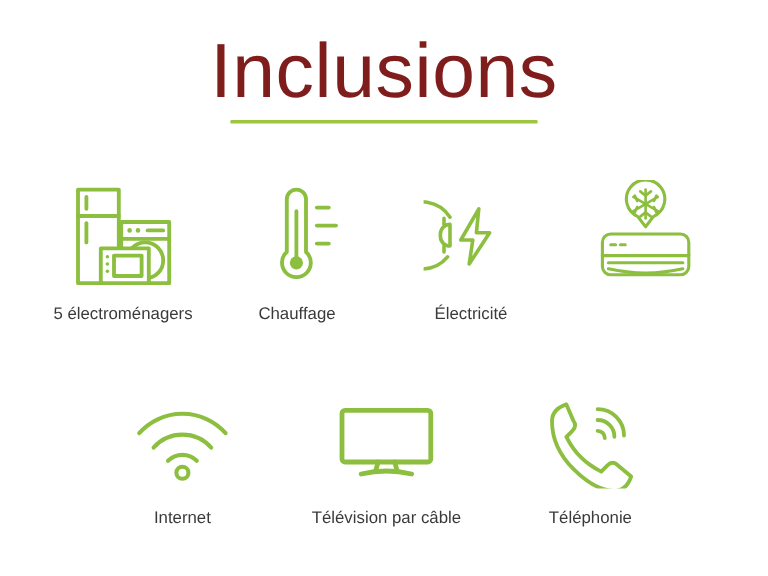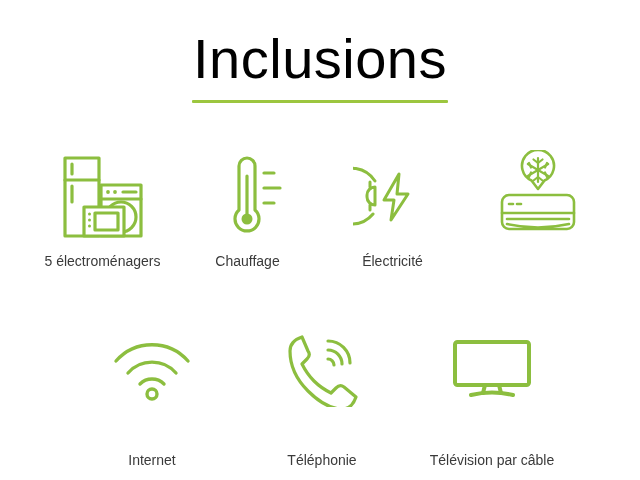--- a/index.html
+++ b/index.html
@@ -23,24 +23,24 @@
   
   .title-block {
     position: absolute;
     top: 30px;
     left: 0;
     width: 640px;
     text-align: center;
   }
   .title {
     font-family: "Liberation Sans", sans-serif;
-    font-size: 56px;
+    font-size: 64px;
     font-weight: 300;
     letter-spacing: 0.5px;
-    color: #000000;
+    color: #7f1d1d;
     line-height: 58px;
     margin: 0;
   }
   .title-rule {
     width: 256px;
     height: 3px;
     background: #9cc63f;
     margin: 12px auto 0 auto;
     border-radius: 1px;
   }
@@ -61,21 +61,21 @@
     top: 330px;
     left: 72px;
     width: 500px;
     justify-content: space-between;
   }
   .item {
     display: flex;
     flex-direction: column;
   }
   .row-1 .item { width: 145px; }
-  .row-2 .item { width: 160px; gap: 29px; }
+  .row-2 .item { width: 160px; }
 
   .icon-wrap {
     height: 96px;
     display: flex;
     align-items: center;
     justify-content: center;
   }
   .row-2 .icon-wrap { height: 78px; }
 
   .item-label {
@@ -204,41 +204,41 @@
           <path d="M18 36 A32 32 0 0 1 66 36"></path>
           <path d="M30 47 A17 17 0 0 1 54 47"></path>
           <circle cx="42" cy="57" r="5"></circle>
         </svg>
       </div>
       <div class="item-label">Internet</div>
     </div>
 
     <div class="item">
       <div class="icon-wrap">
-        <svg width="76" height="76" viewBox="0 0 76 76" fill="none" stroke="#8cbe3f" stroke-width="3.2" stroke-linecap="round" stroke-linejoin="round">
-
-          <path d="M18 6 q-12 4 -12 14 0 22 18 40 18 18 34 18 10 0 14 -12
-                   l-12 -10 q-4 -3 -8 1 l-5 5 q-10 -5 -17 -12 -7 -7 -12 -17
-                   l5 -5 q4 -4 1 -8 Z"></path>
-
-          <path d="M44 10 a22 22 0 0 1 22 22"></path>
-          <path d="M44 19 a14 14 0 0 1 14 14"></path>
-          <path d="M44 28 a6 6 0 0 1 6 6"></path>
-        </svg>
-      </div>
-      <div class="item-label">Téléphonie</div>
-    </div>
-
-    <div class="item">
-      <div class="icon-wrap">
         <svg width="84" height="62" viewBox="0 0 84 62" fill="none" stroke="#8cbe3f" stroke-width="4" stroke-linecap="round" stroke-linejoin="round">
           <rect x="5" y="4" width="74" height="43" rx="2.5"></rect>
           <line x1="35" y1="47" x2="33" y2="55"></line>
           <line x1="49" y1="47" x2="51" y2="55"></line>
           <path d="M21 57 q21 -5 42 0"></path>
         </svg>
       </div>
       <div class="item-label">Télévision par câble</div>
     </div>
 
+    <div class="item">
+      <div class="icon-wrap">
+        <svg width="76" height="76" viewBox="0 0 76 76" fill="none" stroke="#8cbe3f" stroke-width="3.2" stroke-linecap="round" stroke-linejoin="round">
+
+          <path d="M18 6 q-12 4 -12 14 0 22 18 40 18 18 34 18 10 0 14 -12
+                   l-12 -10 q-4 -3 -8 1 l-5 5 q-10 -5 -17 -12 -7 -7 -12 -17
+                   l5 -5 q4 -4 1 -8 Z"></path>
+
+          <path d="M44 10 a22 22 0 0 1 22 22"></path>
+          <path d="M44 19 a14 14 0 0 1 14 14"></path>
+          <path d="M44 28 a6 6 0 0 1 6 6"></path>
+        </svg>
+      </div>
+      <div class="item-label">Téléphonie</div>
+    </div>
+
   </div>
 
 </div>
 
 </body></html>

